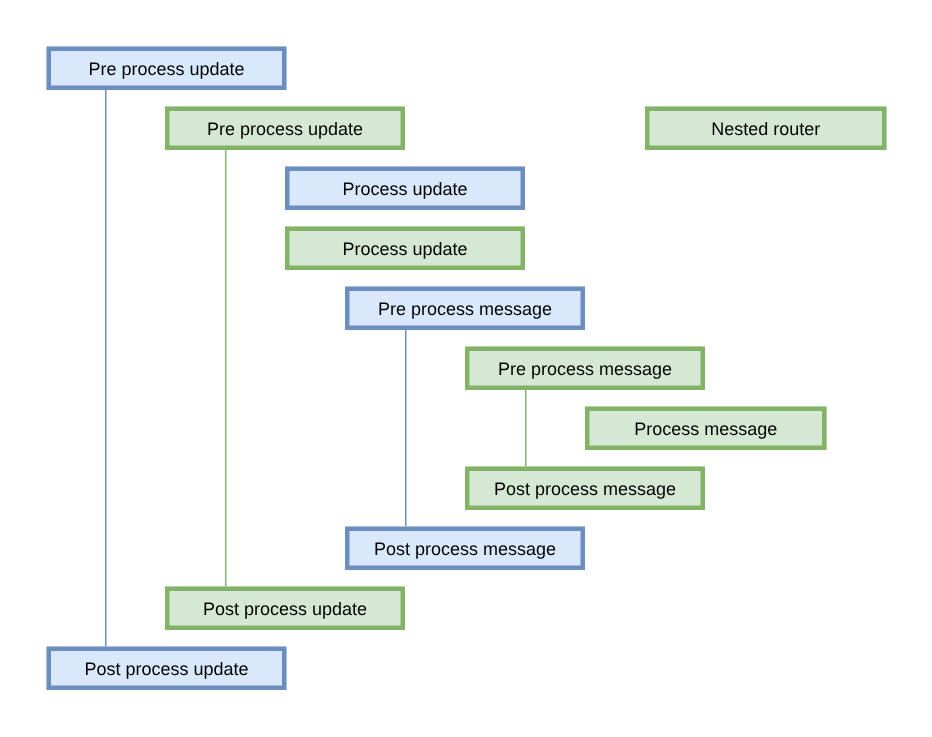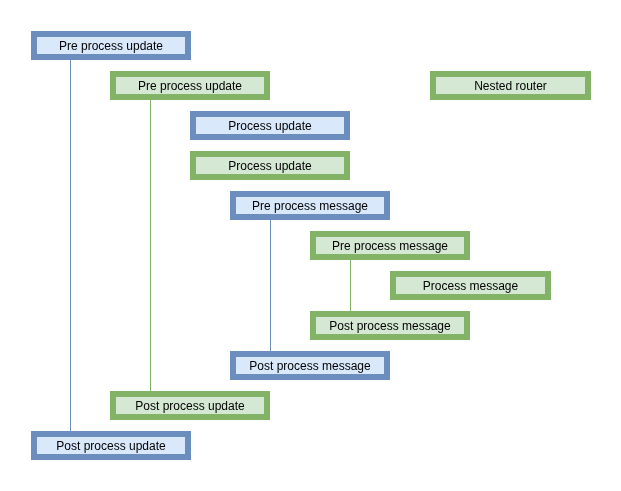--- a/index.html
+++ b/index.html
@@ -7,21 +7,21 @@
     position: relative;
     width: 621px;
     height: 491px;
     background: #ffffff;
     font-family: "Liberation Sans", sans-serif;
     overflow: hidden;
   }
   .node {
     position: absolute;
     box-sizing: border-box;
-    border: 6px solid #0c4a6e;
+    border: 3px solid #0c4a6e;
     display: flex;
     align-items: center;
     justify-content: center;
     font-size: 12px;
     line-height: 1;
     color: #000000;
     white-space: nowrap;
   }
   .edge {
     position: absolute;

